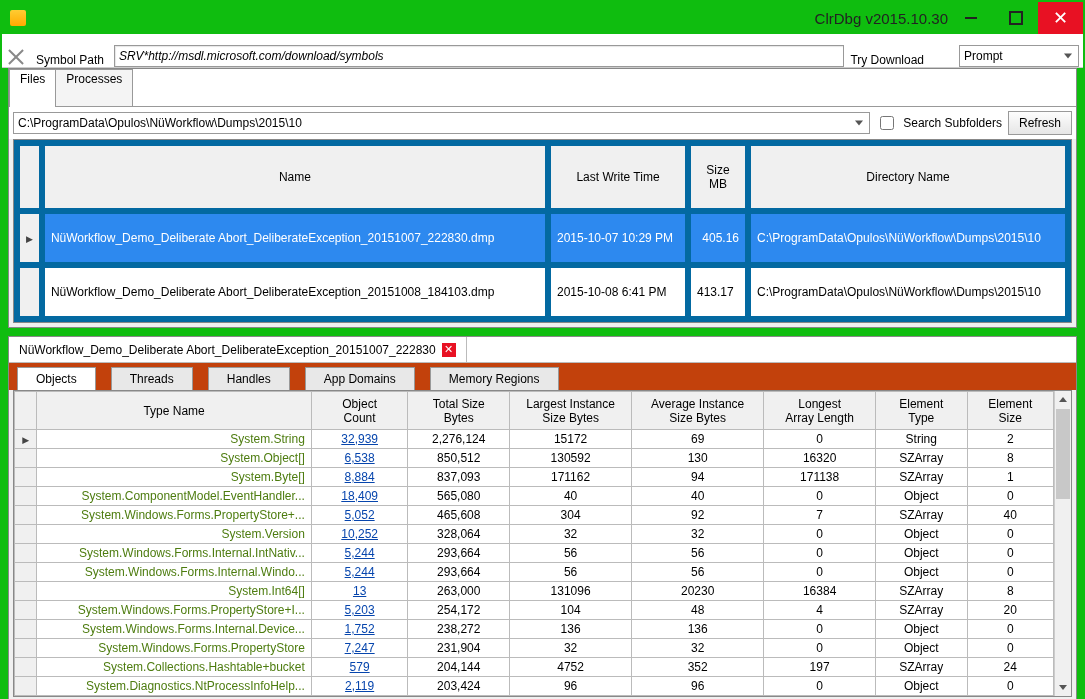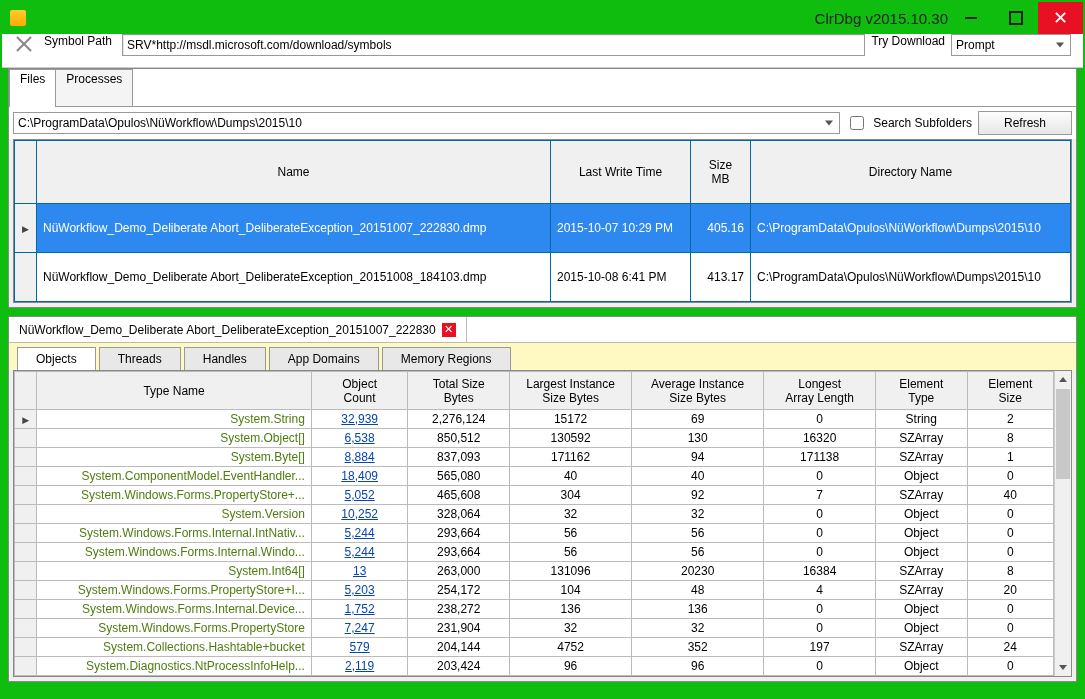--- a/index.html
+++ b/index.html
@@ -7,60 +7,60 @@
   .window { width:1085px; height:699px; border:2px solid #0fbd0f; background:#0fbd0f; position:relative; }
   .titlebar { height:32px; background:#0fbd0f; display:flex; align-items:center; position:relative; }
   .title-icon { width:16px; height:16px; margin:0 8px; background:linear-gradient(#ffcc33,#ffaa00); border-radius:2px; }
   .title-text { flex:1; text-align:right; font-size:15px; color:#222; }
   .win-buttons { display:flex; height:100%; }
   .win-btn { width:45px; display:flex; align-items:center; justify-content:center; font-size:14px; color:#222; }
   .win-btn.close { background:#e81123; color:#fff; font-size:18px; }
   .win-btn.min::before { content:""; display:block; width:12px; height:2px; background:#222; }
   .win-btn.max::before { content:""; display:block; width:10px; height:10px; border:2px solid #222; }
 
-  .toolbar { background:#fff; height:34px; display:flex; align-items:flex-start; padding:0 12px; gap:6px; border-bottom:1px solid #ccc; }
+  .toolbar { background:#fff; height:34px; display:flex; align-items:flex-end; padding:0 4px; gap:6px; border-bottom:1px solid #ccc; }
   .symbol-label { margin:0 4px; }
-  .symbol-input { flex:1; height:22px; border:1px solid #999; padding:0 4px; font-size:12px; background:#fff; box-shadow: inset 1px 1px 1px rgba(0,0,0,0.1);}
+  .symbol-input { flex:1; height:22px; border:1px solid #999; padding:0 4px; font-size:12px; background:#fff; box-shadow: inset 1px 1px 1px rgba(0,0,0,0.1); font-style: italic;}
   .try-dl { white-space:nowrap; }
-  .prompt-select { height:22px; width:120px; border:1px solid #999; background:#fff; padding:0 20px 0 4px; position:relative; display:flex; align-items:center; }
+  .prompt-select { height:22px; width:120px; border:1px solid #999; background:#fff; padding:0 20px 0 4px; position:relative; display:flex; align-items:center;margin-left:29px; }
   .prompt-select::after { content:""; position:absolute; right:6px; top:50%; transform:translateY(-50%); border-left:4px solid transparent; border-right:4px solid transparent; border-top:5px solid #555; }
   .x-icon { width:20px; height:20px; position:relative; }
   .x-icon::before, .x-icon::after { content:""; position:absolute; left:9px; top:0; width:2px; height:20px; background:#888; }
   .x-icon::before { transform:rotate(45deg); }
   .x-icon::after { transform:rotate(-45deg); }
 
   .client { background:#0fbd0f; padding:0 4px 4px 4px; position:absolute; top:66px; left:2px; right:2px; bottom:2px; }
 
   .files-panel { background:#f0f0f0; border:1px solid #888; margin-bottom:8px; }
   .file-tabs { display:flex; background:#fff; height:38px; position:relative; }
   .file-tab { padding:2px 10px; border:1px solid #999; border-bottom:none; background:#f4f4f4; font-size:12px; margin-right:-1px;}
   .file-tab.active { background:#fff; position:relative; z-index:2; }
   .file-tabs::after{ content:""; position:absolute; left:0; right:0; bottom:0; height:1px; background:#999; z-index:1;}
 
   .path-row { display:flex; align-items:center; padding:4px; gap:6px; background:#fff;}
   .path-input { flex:1; height:22px; border:1px solid #999; padding:0 20px 0 4px; position:relative; display:flex; align-items:center; background:#fff;}
   .path-input::after { content:""; position:absolute; right:6px; top:50%; transform:translateY(-50%); border-left:4px solid transparent; border-right:4px solid transparent; border-top:5px solid #555; }
   input[type=checkbox]{ width:14px; height:14px; }
-  .btn { height:24px; padding:0 25px; border:1px solid #999; background:linear-gradient(#fdfdfd,#e6e6e6); display:flex; align-items:center; }
+  .btn { height:24px; padding:0 10px; border:1px solid #999; background:linear-gradient(#fdfdfd,#e6e6e6); display:flex; align-items:center; }
 
   .grid1 { background:#fff; margin:0 4px 4px 4px; border:1px solid #888; }
   .grid1 table { width:100%; border-collapse:collapse; font-size:12px; }
-  .grid1 th, .grid1 td { border:1px solid #0369a1; padding:17px 6px; white-space:nowrap; }
+  .grid1 th, .grid1 td { border:6px solid #0369a1; padding:17px 6px; white-space:nowrap; }
   .grid1 th { background:#f0f0f0; font-weight:normal; height:42px; }
   .rowhdr { width:20px; background:#f0f0f0; text-align:center; }
   .row-sel td { background:#2d89ef; color:#fff; }
   .row-sel .rowhdr { background:#f0f0f0; color:#333;}
   .tri::before { content:"▶"; font-size:9px; color:#444;}
 
   .doc-panel { background:#f0f0f0; border:1px solid #888; }
   .doc-tabs { display:flex; background:#fff; height:26px; border-bottom:1px solid #bbb;}
   .doc-tab { padding:0 10px; border-right:1px solid #bbb; display:flex; align-items:center; gap:6px;}
   .doc-close { width:14px; height:14px; background:#e81123; color:#fff; display:flex; align-items:center; justify-content:center; font-size:11px; line-height:1;}
 
-  .sub-tabs { display:flex; background:#fef9c3; padding:4px 8px 0 8px; gap:4px;}
+  .sub-tabs { display:flex; background:#c2410c; padding:4px 8px 0 8px; gap:16px;}
   .sub-tab { padding:4px 18px; border:1px solid #999; border-bottom:none; background:#e8e8e8; margin-right:-1px; position:relative;}
   .sub-tab.active { background:#fff; z-index:2;}
 
   .grid2-wrap { display:flex; margin:0 4px 4px 4px; background:#fff; border:1px solid #888;}
   .grid2 { flex:1; overflow:hidden; }
   .grid2 table { width:100%; border-collapse:collapse; font-size:12px; table-layout:fixed;}
   .grid2 th, .grid2 td { border:1px solid #bbb; padding:2px 6px; white-space:nowrap; overflow:hidden; text-overflow:ellipsis;}
   .grid2 th { background:#f0f0f0; font-weight:normal; height:38px; }
   .grid2 td.link { color:#4d7c0f; cursor:pointer;text-align:right;}
   .grid2 td.num { text-align:center;}
@@ -147,21 +147,21 @@
                 <td class="rowhdr"><span class="tri"></span></td>
     <td>NüWorkflow_Demo_Deliberate Abort_DeliberateException_20151007_222830.dmp</td>
     <td>2015-10-07 10:29 PM</td>
     <td style="text-align:right">405.16</td>
     <td>C:\ProgramData\Opulos\NüWorkflow\Dumps\2015\10</td>
               </tr>
               <tr>
                 <td class="rowhdr"></td>
     <td>NüWorkflow_Demo_Deliberate Abort_DeliberateException_20151008_184103.dmp</td>
     <td>2015-10-08 6:41 PM</td>
-    <td style="text-align:right">413.17</td>
+    <td style="text-align:left">413.17</td>
     <td>C:\ProgramData\Opulos\NüWorkflow\Dumps\2015\10</td>
               </tr>
             </tbody>
         </table>
       </div>
     </div>
 
     <div class="doc-panel">
       <div class="doc-tabs">
         <div class="doc-tab">

